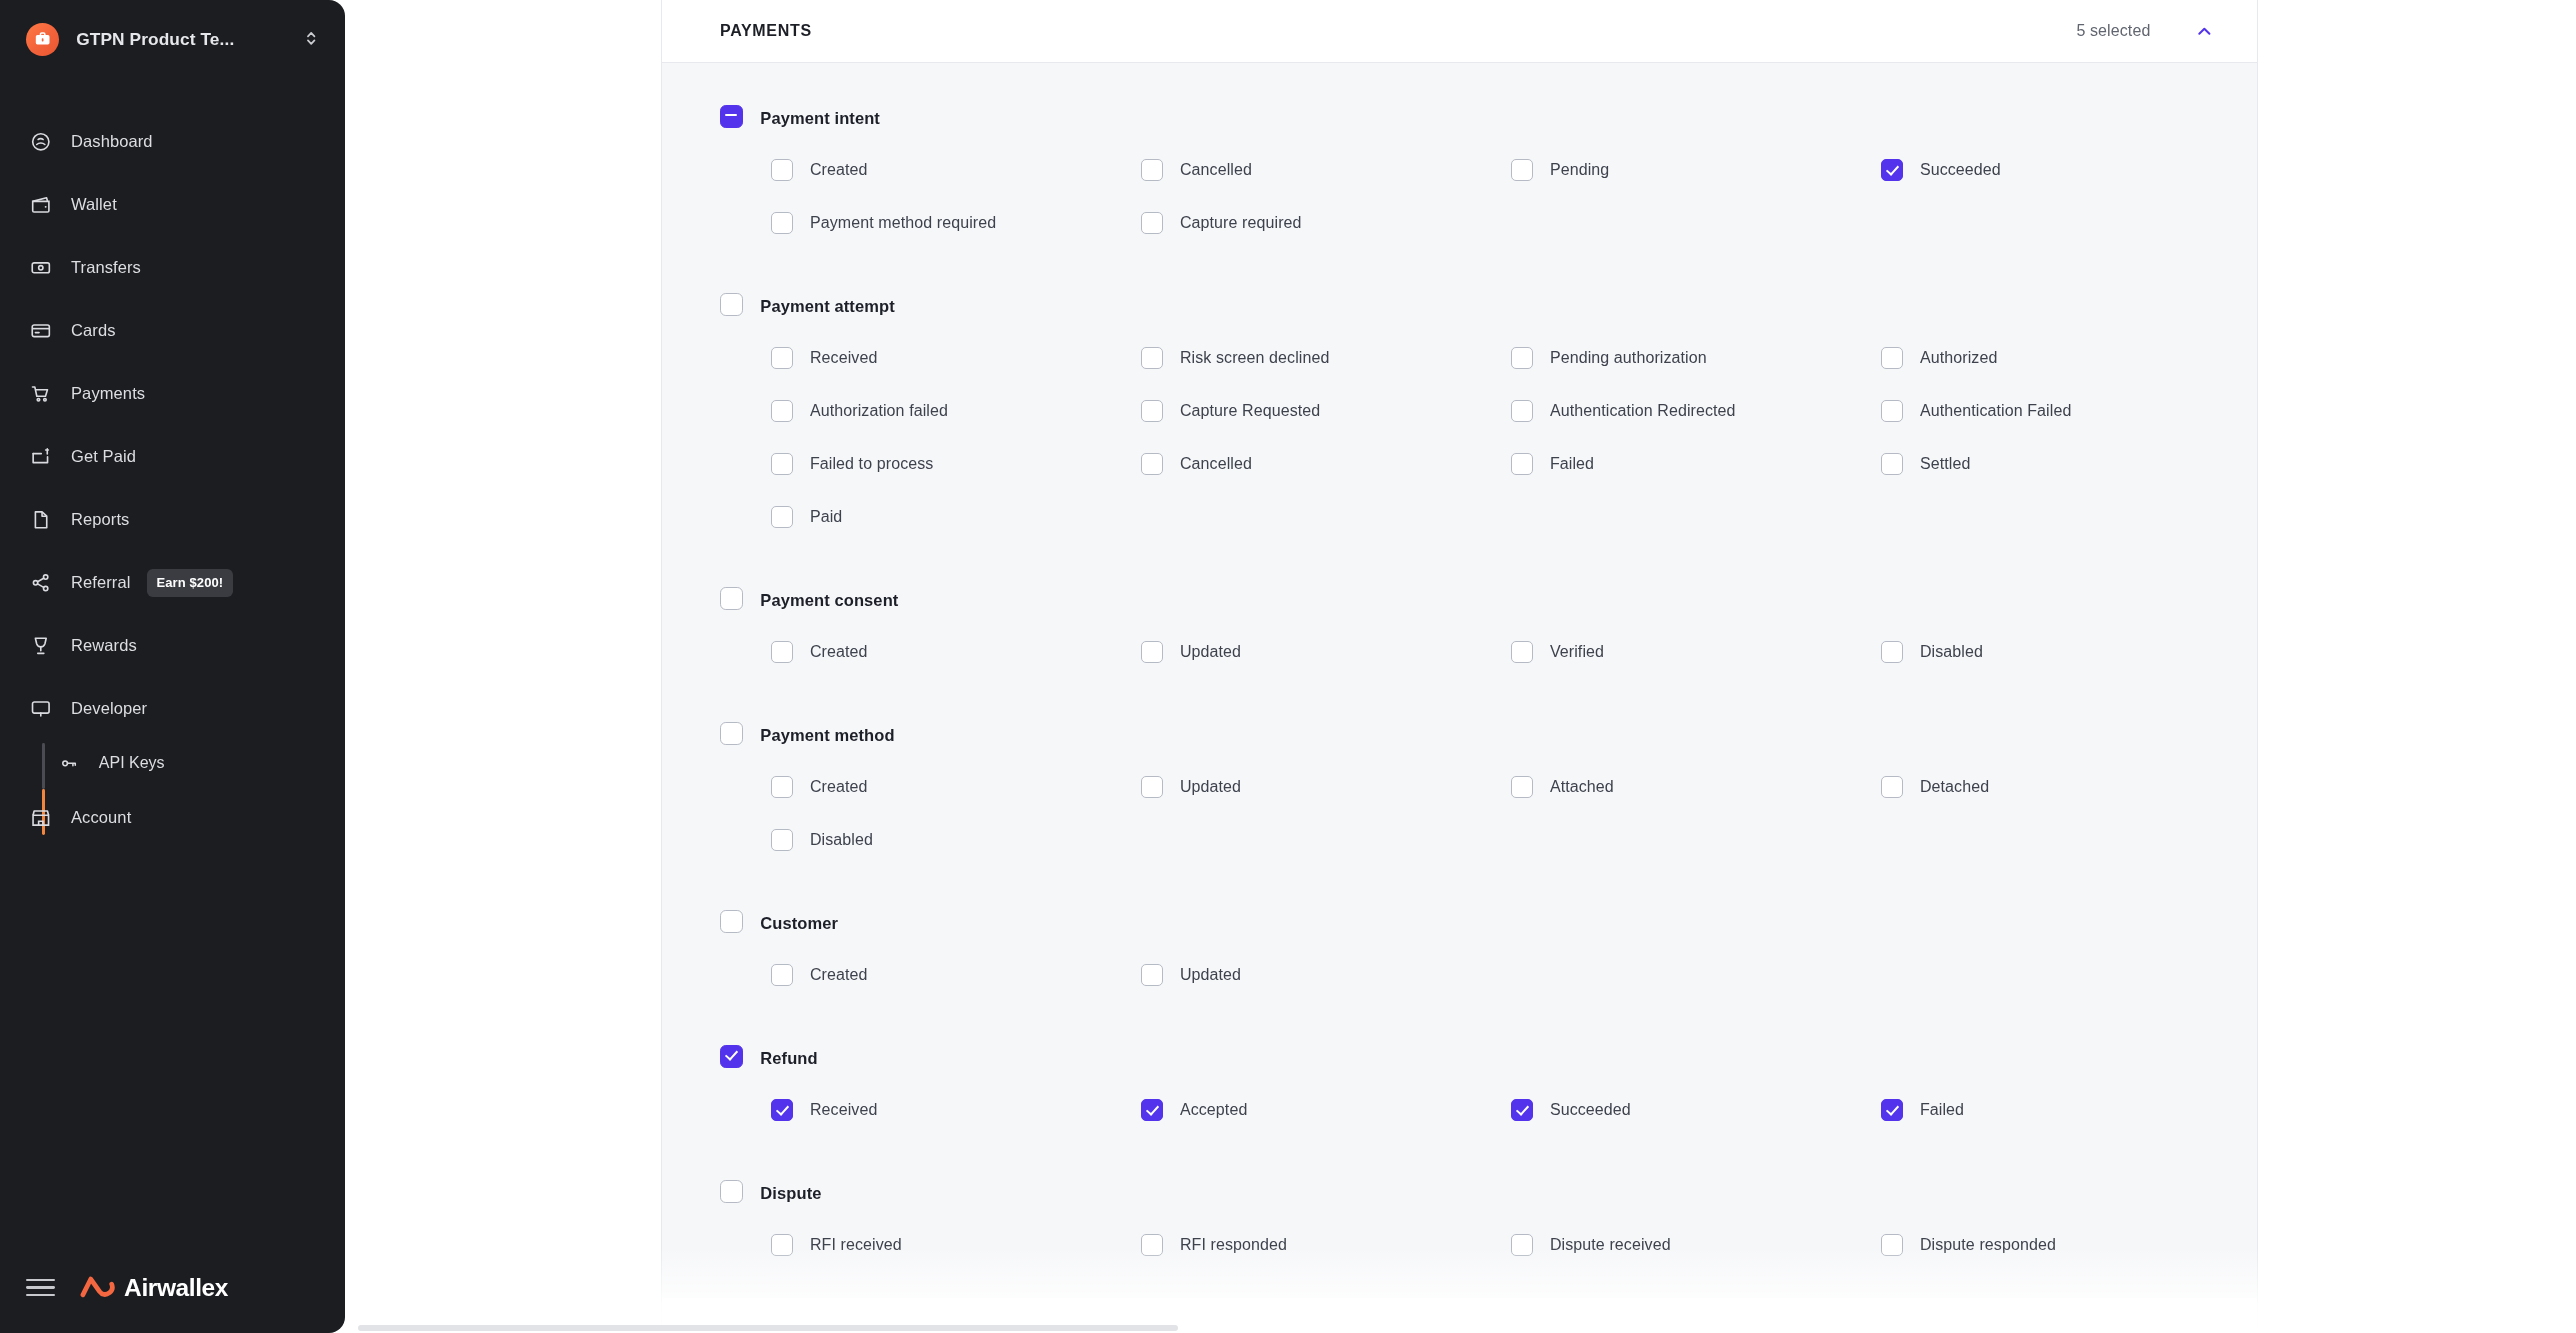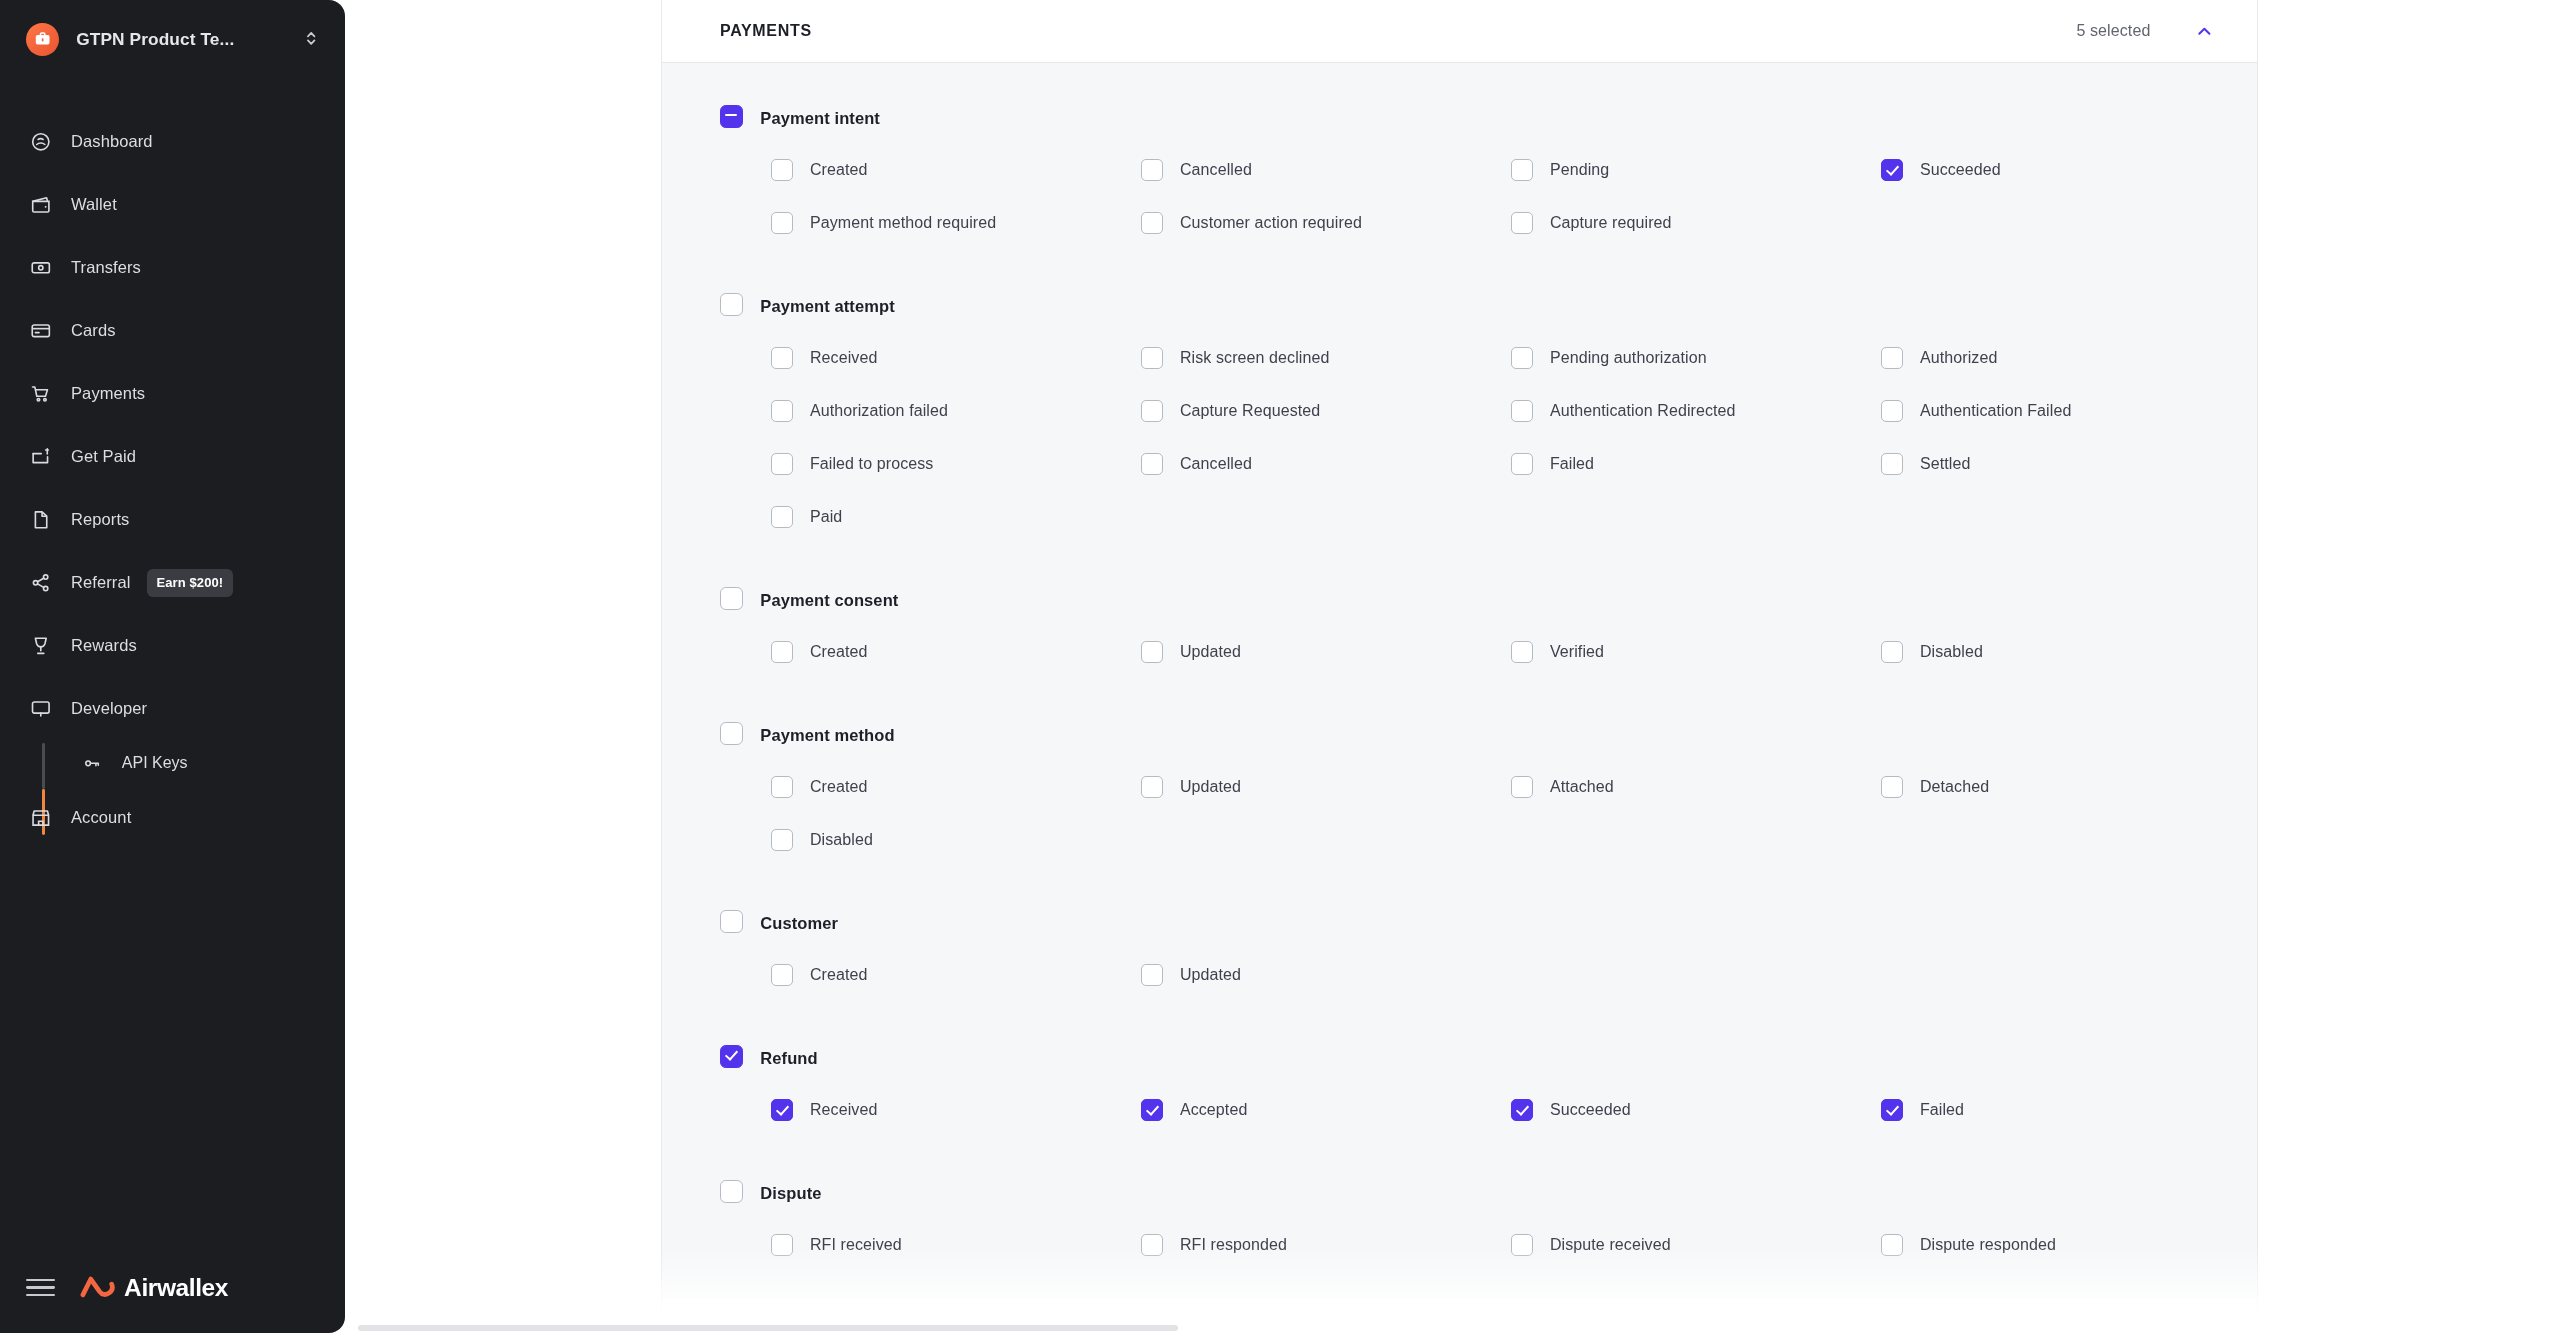--- a/index.html
+++ b/index.html
@@ -60,21 +60,21 @@
   .subnav { position: relative; padding-left: 43px; }
   .subnav::before {
     content:""; position:absolute; left: 42px; top: 2.9px;
     width: 2.9px; height: 46px; background: #4a4c52; border-radius: 1.4px;
   }
   .subnav::after {
     content:""; position:absolute; left: 42px; top: 49px;
     width: 2.9px; height: 46px; background: #f2863f; border-radius: 1.4px;
   }
   .sub-item {
-    display:flex; align-items:center; height: 46px; padding-left: 37px; cursor:pointer;
+    display:flex; align-items:center; height: 46px; padding-left: 14px; cursor:pointer;
   }
   .sub-icon { width: 24.5px; height: 24.5px; flex:0 0 24.5px; display:flex; align-items:center; justify-content:center;}
   .sub-label { margin-left: 17.3px; font-size: 16px; color:#dcdee2; white-space: nowrap;}
   .sub-item.active .sub-label { color: #f2683c; font-weight: 600; }
 
   .brand {
     position: absolute; left: 0; bottom: 0;
     width: 345px; height: 91px;
     display: flex; align-items: center; padding-left: 26px;
   }
@@ -388,24 +388,20 @@
               <label class="opt">
                 <span class="cb checked"></span>
                 <span class="opt-label">Succeeded</span>
               </label>
               <label class="opt">
                 <span class="cb"></span>
                 <span class="opt-label">Payment method required</span>
               </label>
               <label class="opt">
                 <span class="cb"></span>
-                <span class="opt-label">Customer action required</span>
-              </label>
-              <label class="opt">
-                <span class="cb"></span>
                 <span class="opt-label">Capture required</span>
               </label>
             </div>
             <div class="group-gap"></div>
           </div>
           <div class="group">
             <div class="group-head">
               <span class="cb lg"></span>
               <span class="group-title">Payment attempt</span>
             </div>

